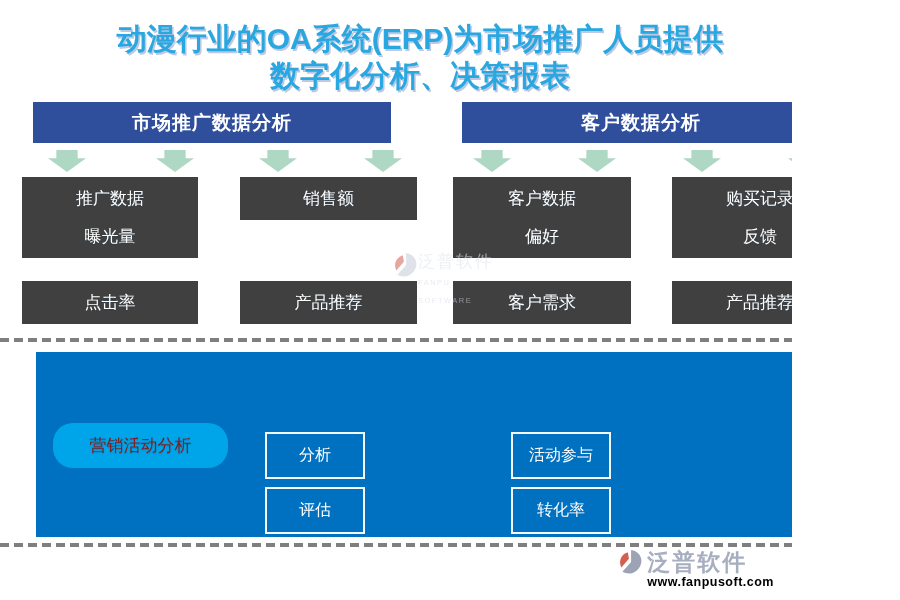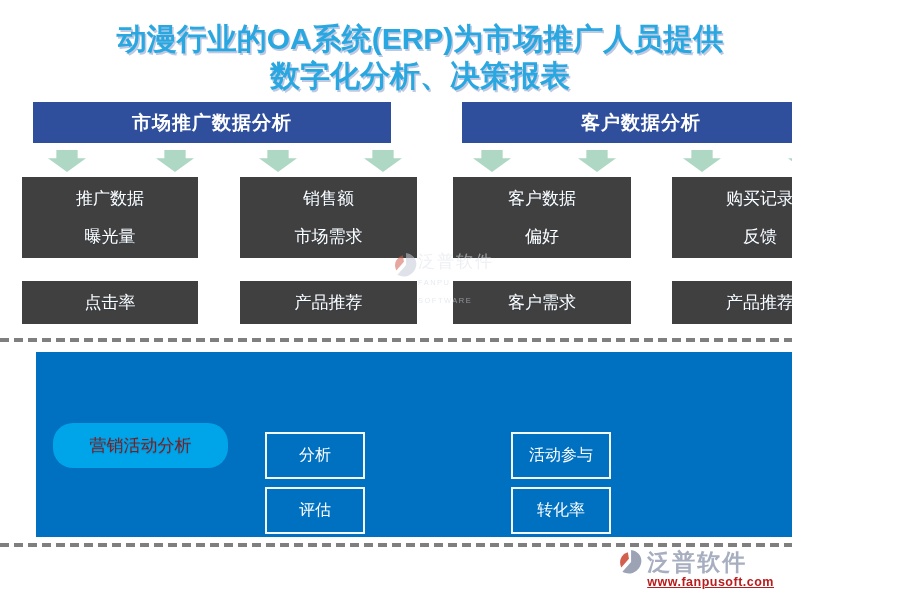--- a/index.html
+++ b/index.html
@@ -51,21 +51,21 @@
   
   .wm{position:absolute;left:392px;top:252px;width:110px;display:flex;
       align-items:flex-start;opacity:.55;pointer-events:none;}
   .wm .txt{color:#dfe3ea;}
   .wm .nm{font-size:17px;line-height:19px;letter-spacing:2px;}
   .wm .sub{font-size:7.5px;letter-spacing:1.5px;color:#d3d9e2;}
 
   
   .logo{position:absolute;right:18px;top:549px;display:flex;align-items:flex-start;gap:4px;}
   .logo .nm{color:#a7aec0;font-size:23px;font-weight:700;letter-spacing:2px;line-height:26px;}
-  .logo .url{color:#b91c1c;font-size:12.5px;font-weight:700;letter-spacing:.5px;text-align:right;text-decoration:underline;}
+  .logo .url{color:#000000;font-size:12.5px;font-weight:700;letter-spacing:.5px;text-align:right;}
 </style>
 </head>
 <body>
 
 <div class="stage">
 
   <div class="title">
     <span>动漫行业的OA系统(ERP)为市场推广人员提供</span>
     <span>数字化分析、决策报表</span>
   </div>
@@ -83,21 +83,20 @@
   <div class="arrow" style="left:364px"></div>
   <div class="arrow" style="left:473px"></div>
   <div class="arrow" style="left:578px"></div>
   <div class="arrow" style="left:683px"></div>
   <div class="arrow" style="left:788px"></div>
 
   <div class="cbox c1 r1">推广数据</div>
   <div class="cbox c1 r2">曝光量</div>
   <div class="cbox c1 r3">点击率</div>
   <div class="cbox c2 r1">销售额</div>
-  <div class="cbox c2 r2">市场需求</div>
   <div class="cbox c2 r3">产品推荐</div>
   <div class="cbox c3 r1">客户数据</div>
   <div class="cbox c3 r2">偏好</div>
   <div class="cbox c3 r3">客户需求</div>
   <div class="cbox c4 r1">购买记录</div>
   <div class="cbox c4 r2">反馈</div>
   <div class="cbox c4 r3">产品推荐</div>
 
   <div class="dash dash1"></div>
 

